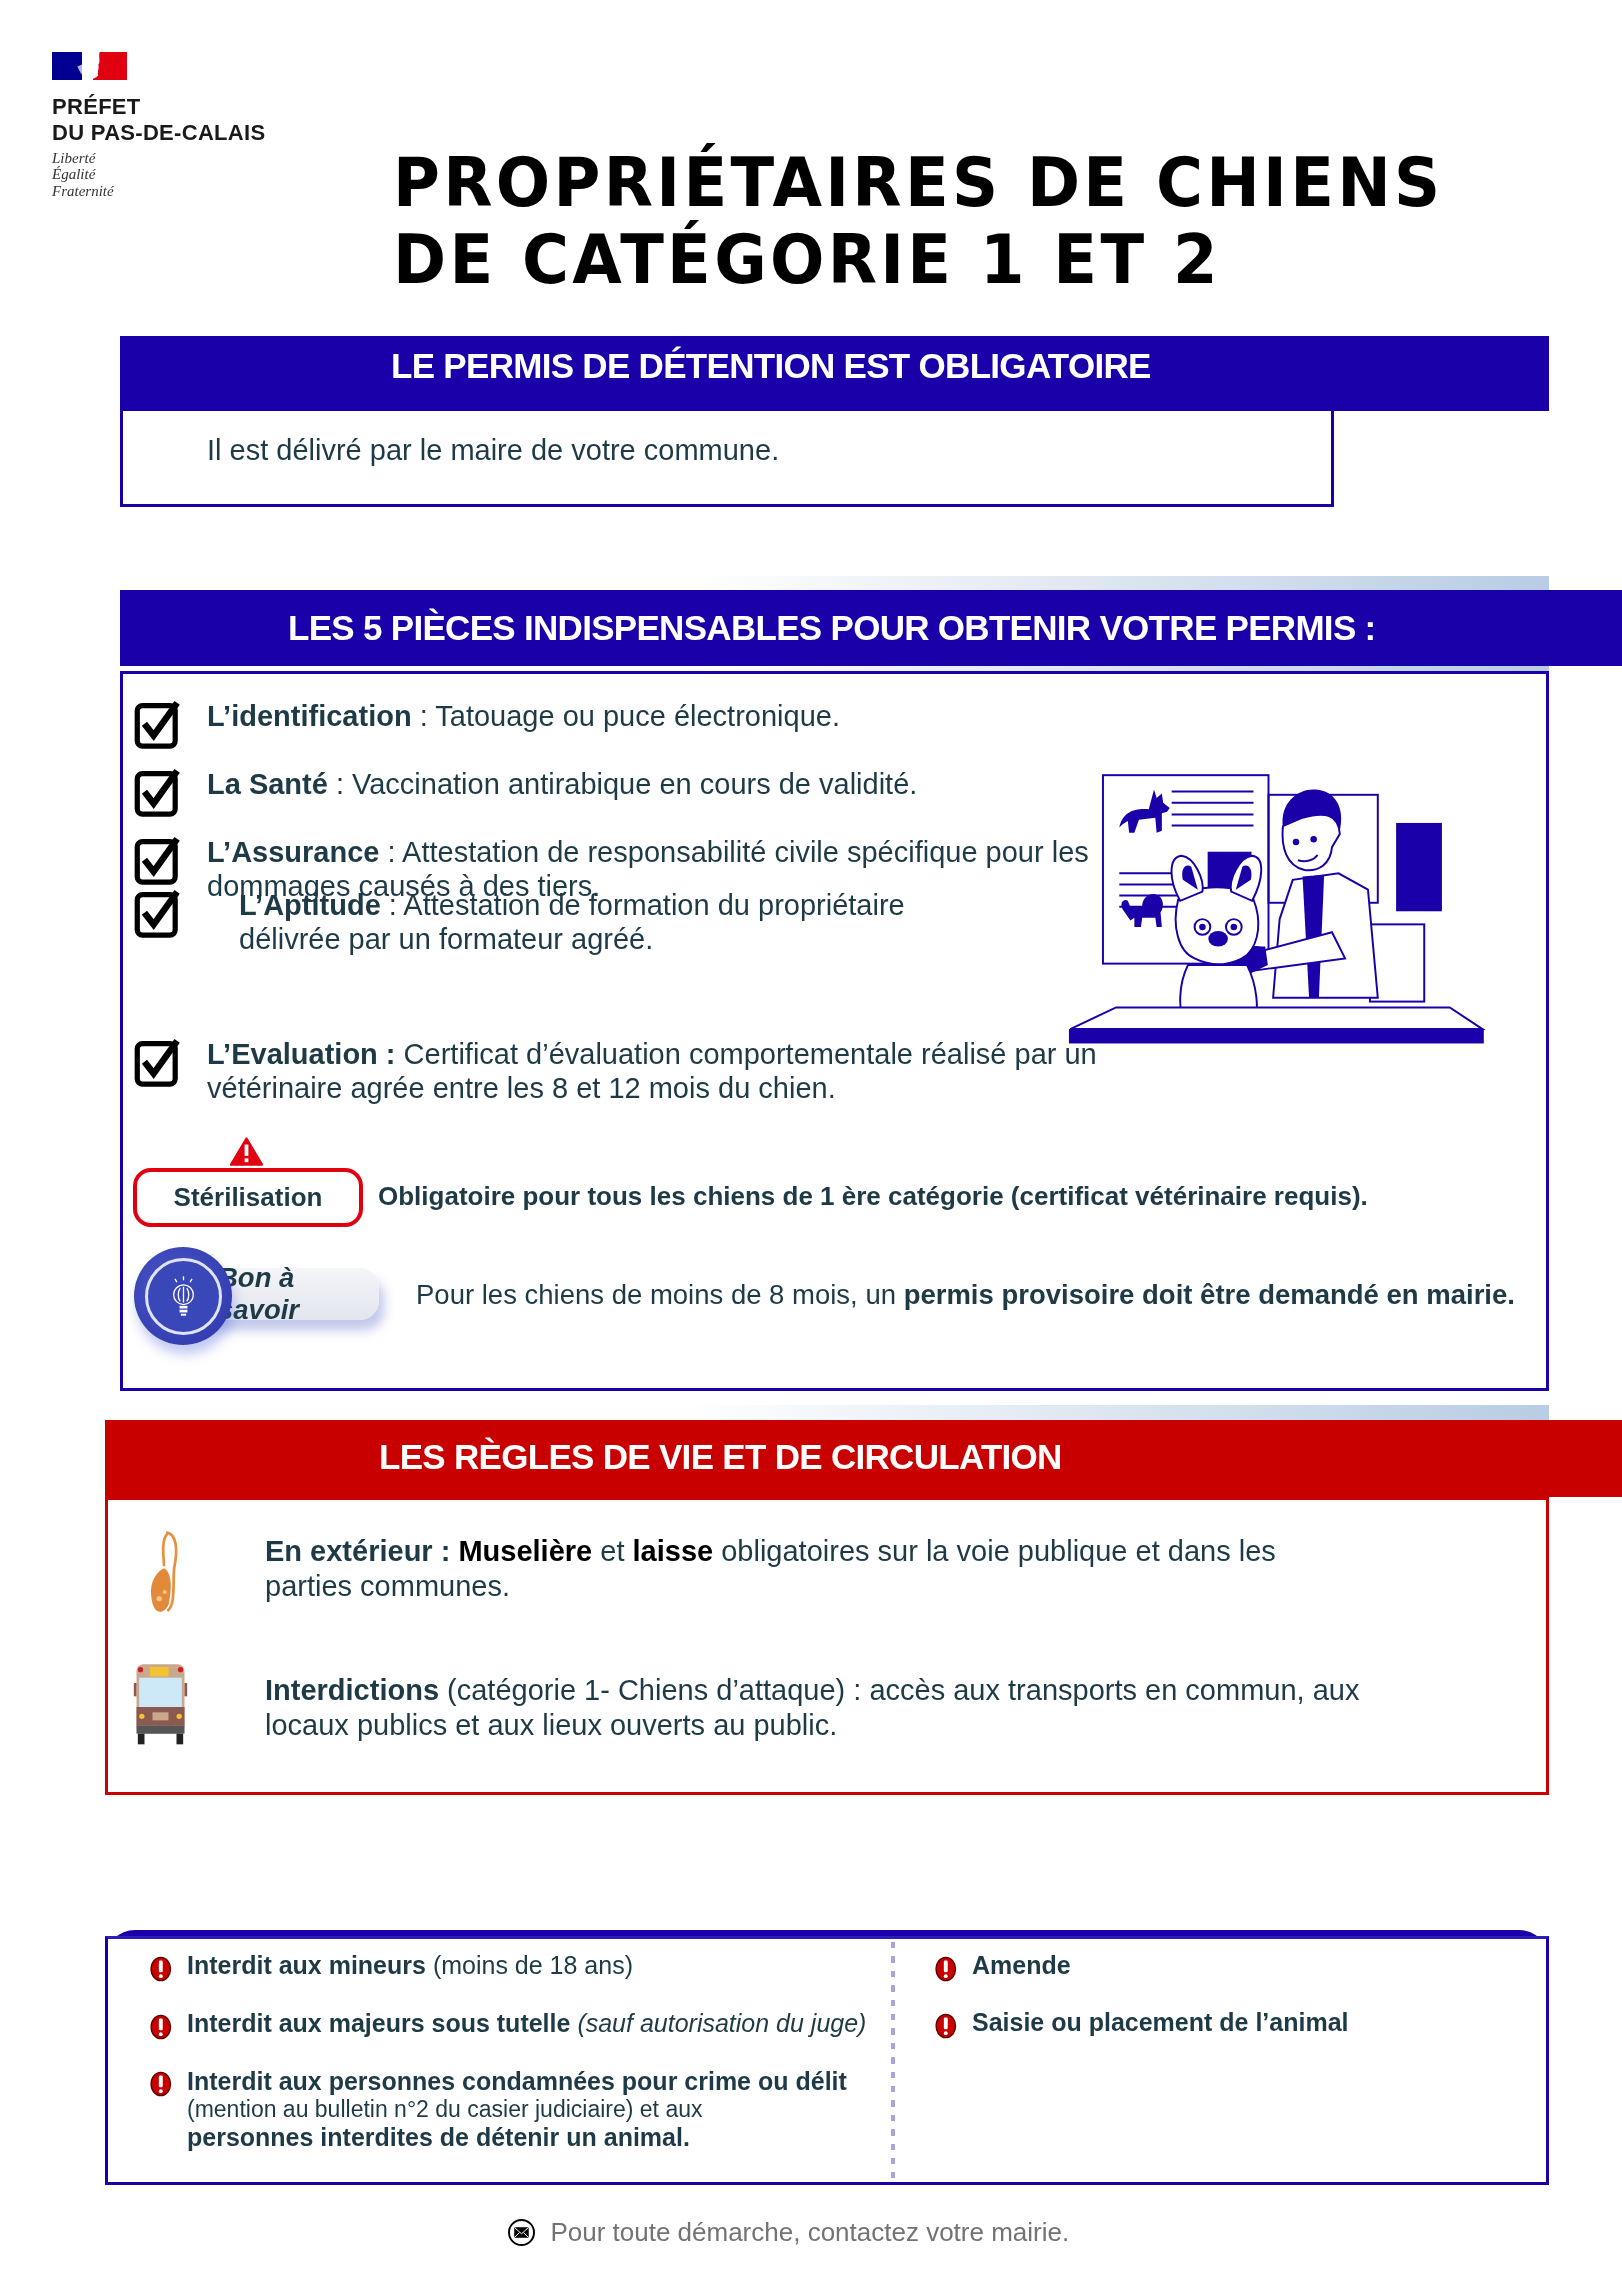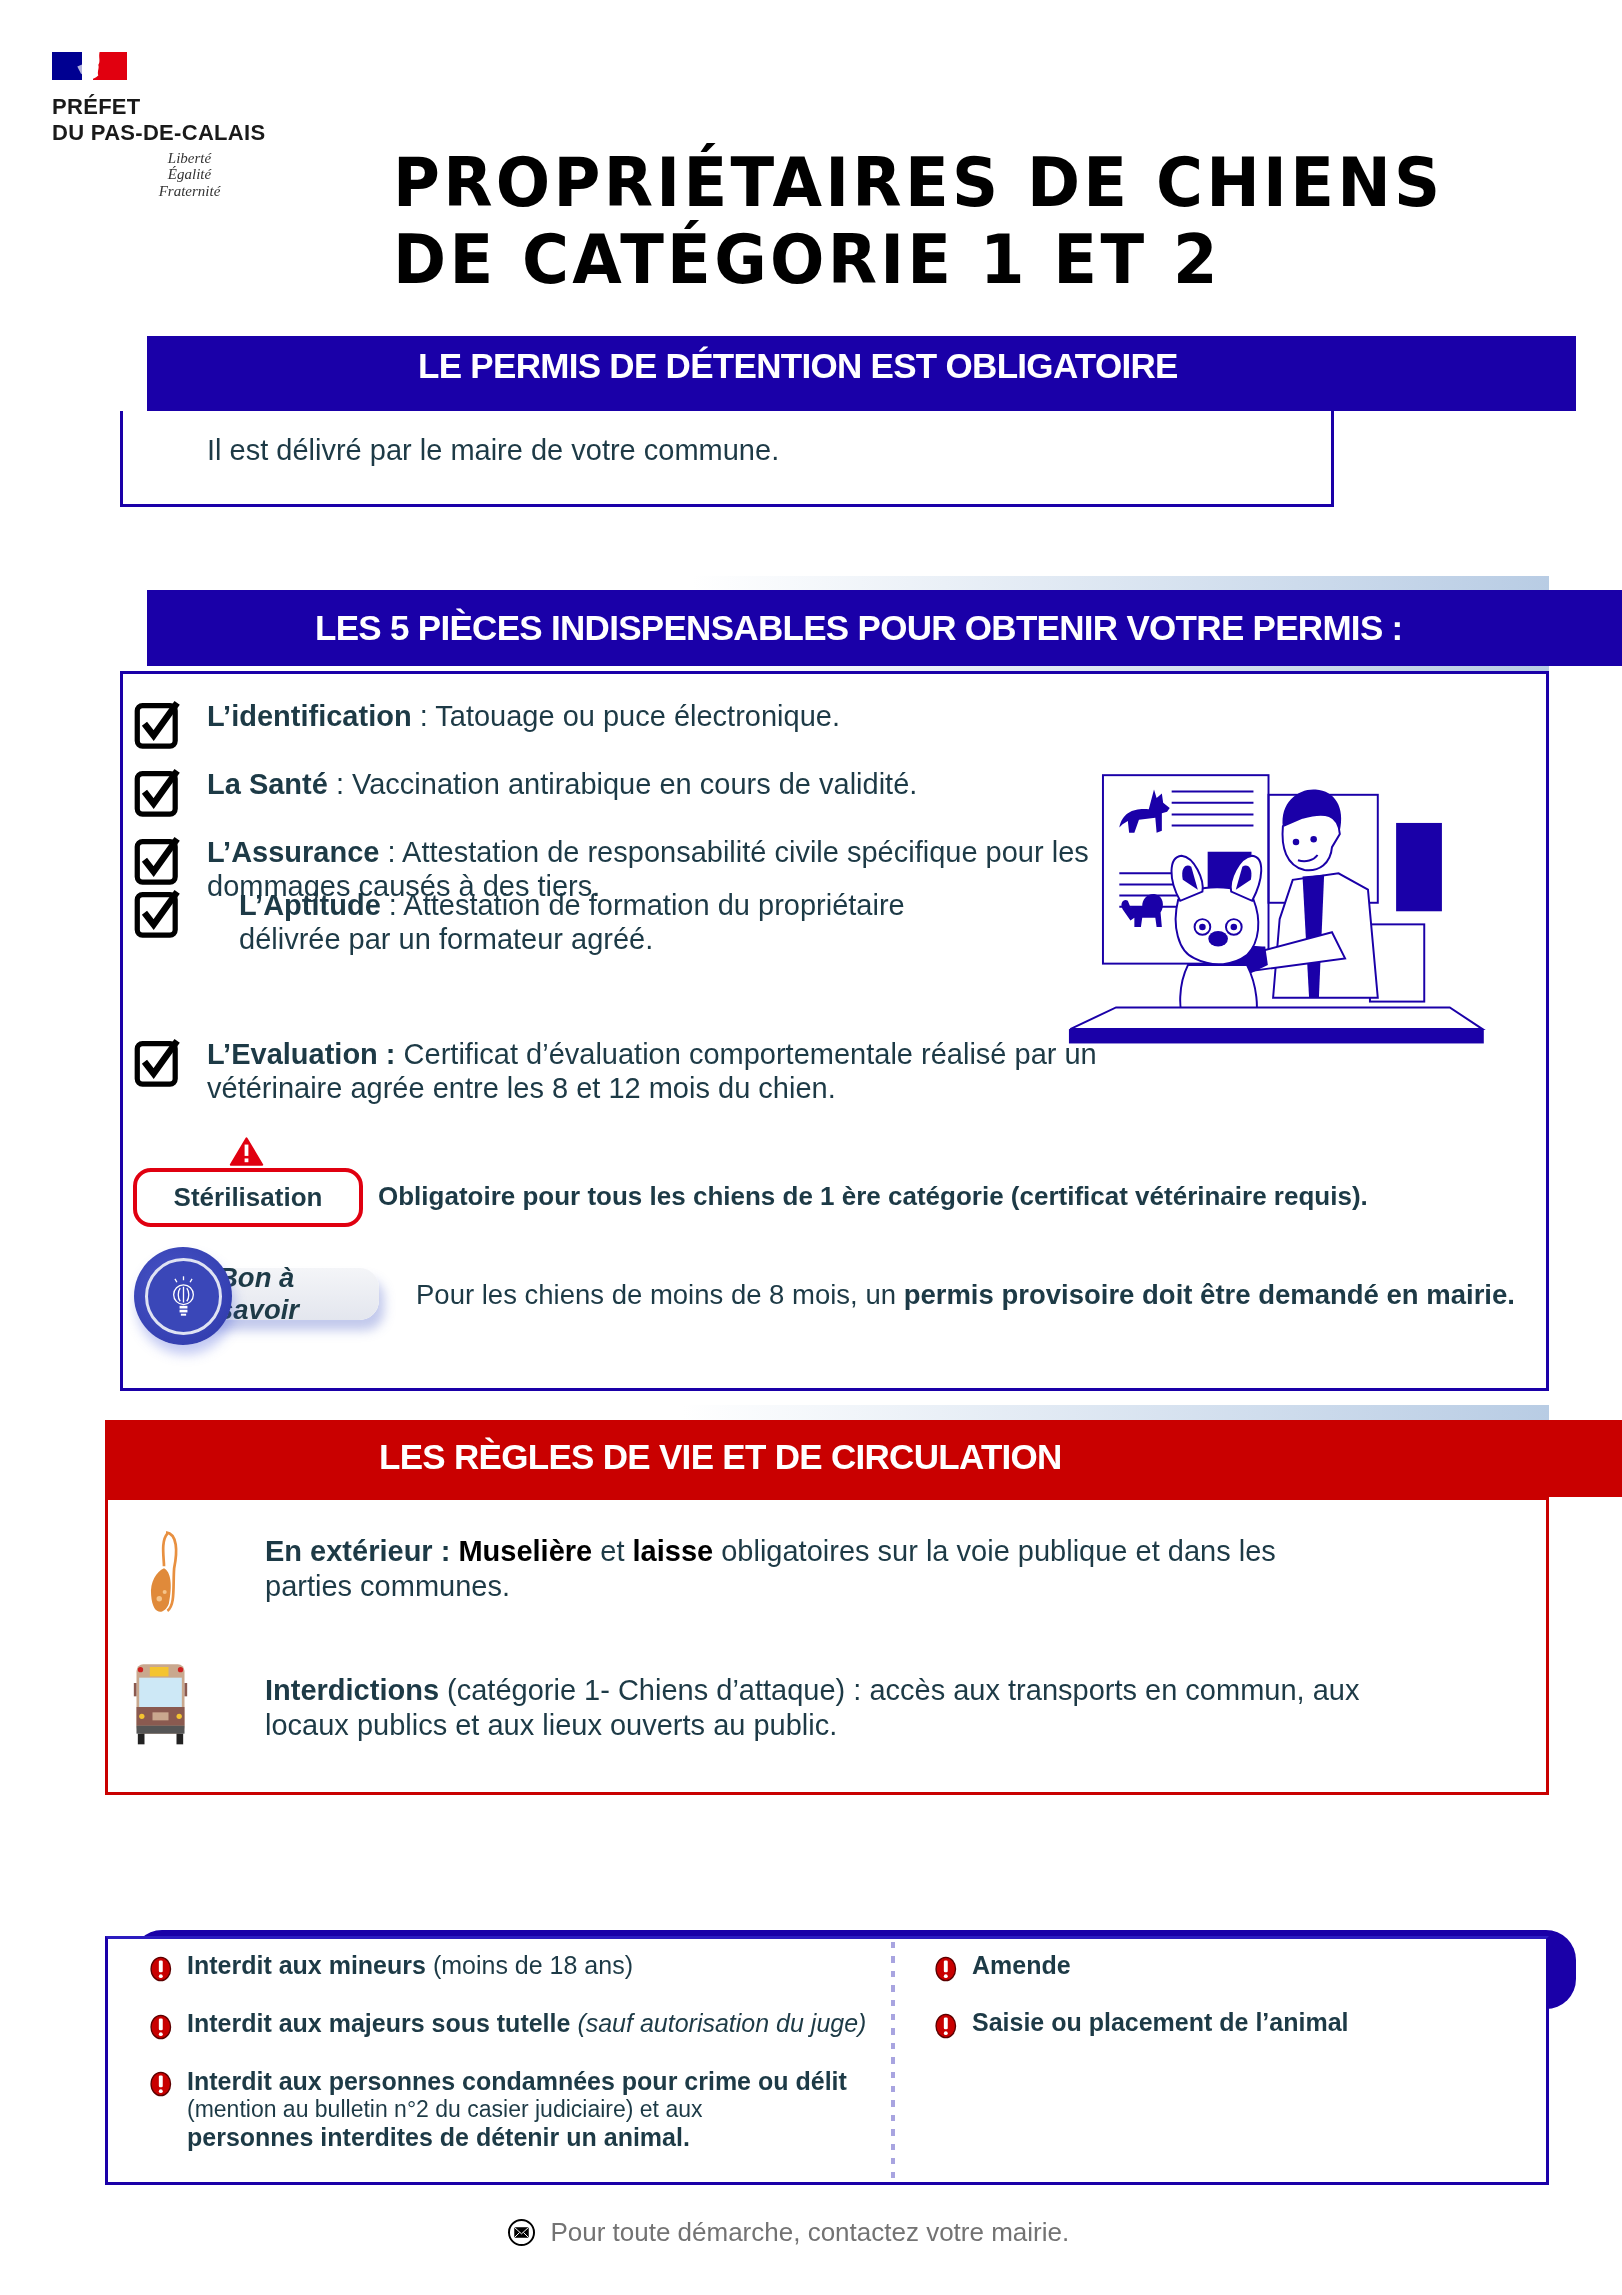--- a/index.html
+++ b/index.html
@@ -9,28 +9,28 @@
   .abs { position: absolute; }
 
   
   .logo { left: 52px; top: 52px; width: 275px; }
   .flag { position: relative; width: 75px; height: 27.5px; display: flex; }
   .flag .b { width: 40%; background: #000091; }
   .flag .w { width: 14%; background: #ffffff; }
   .flag .r { width: 46%; background: #e1000f; }
   .marianne { position: absolute; left: 19.6px; top: 0; width: 46px; height: 27.5px; }
   .prefet { margin-top: 14.4px; font-family: "Liberation Sans", sans-serif; font-weight: bold; font-size: 22px; line-height: 26px; color: #1a1a1a; letter-spacing: 0.3px; }
-  .devise { margin-top: 3.9px; font-family: "Liberation Serif", serif; font-style: italic; font-size: 15px; line-height: 16.4px; color: #333; text-align: center; }
+  .devise { margin-top: 3.9px; font-family: "Liberation Serif", serif; font-style: italic; font-size: 15px; line-height: 16.4px; color: #333; }
 
   
   .main-title { left: 393px; top: 145px; font-family: "DejaVu Sans", sans-serif; font-weight: bold; font-size: 64px; line-height: 73px; letter-spacing: 3.3px; color: #000; transform: scaleY(1.05); transform-origin: top left; }
 
   
   .sec-header { color: #fff; font-family: "Liberation Sans", sans-serif; font-weight: bold; font-size: 35px; letter-spacing: -0.7px; display: flex; align-items: center; }
-  .blue-bg { background: #1a00a8; margin-left: 27px; }
+  .blue-bg { background: #1a00a8; }
   .red-bg { background: #c90000; }
   .strip { background: linear-gradient(to right, rgba(255,255,255,0) 0%, rgba(255,255,255,0) 40%, #b8cce4 100%); }
   .body-blue { border: 3.9px solid #1a00a8; border-top: none; background: #fff; }
   .body-red { border: 3.9px solid #c90000; border-top: none; background: #fff; }
 
   .text { font-family: "Liberation Sans", sans-serif; font-size: 29px; line-height: 35px; color: #1d3a46; }
   .text b { font-weight: bold; }
 
   
   .check-item { position: absolute; left: 134px; display: flex; align-items: flex-start; }

